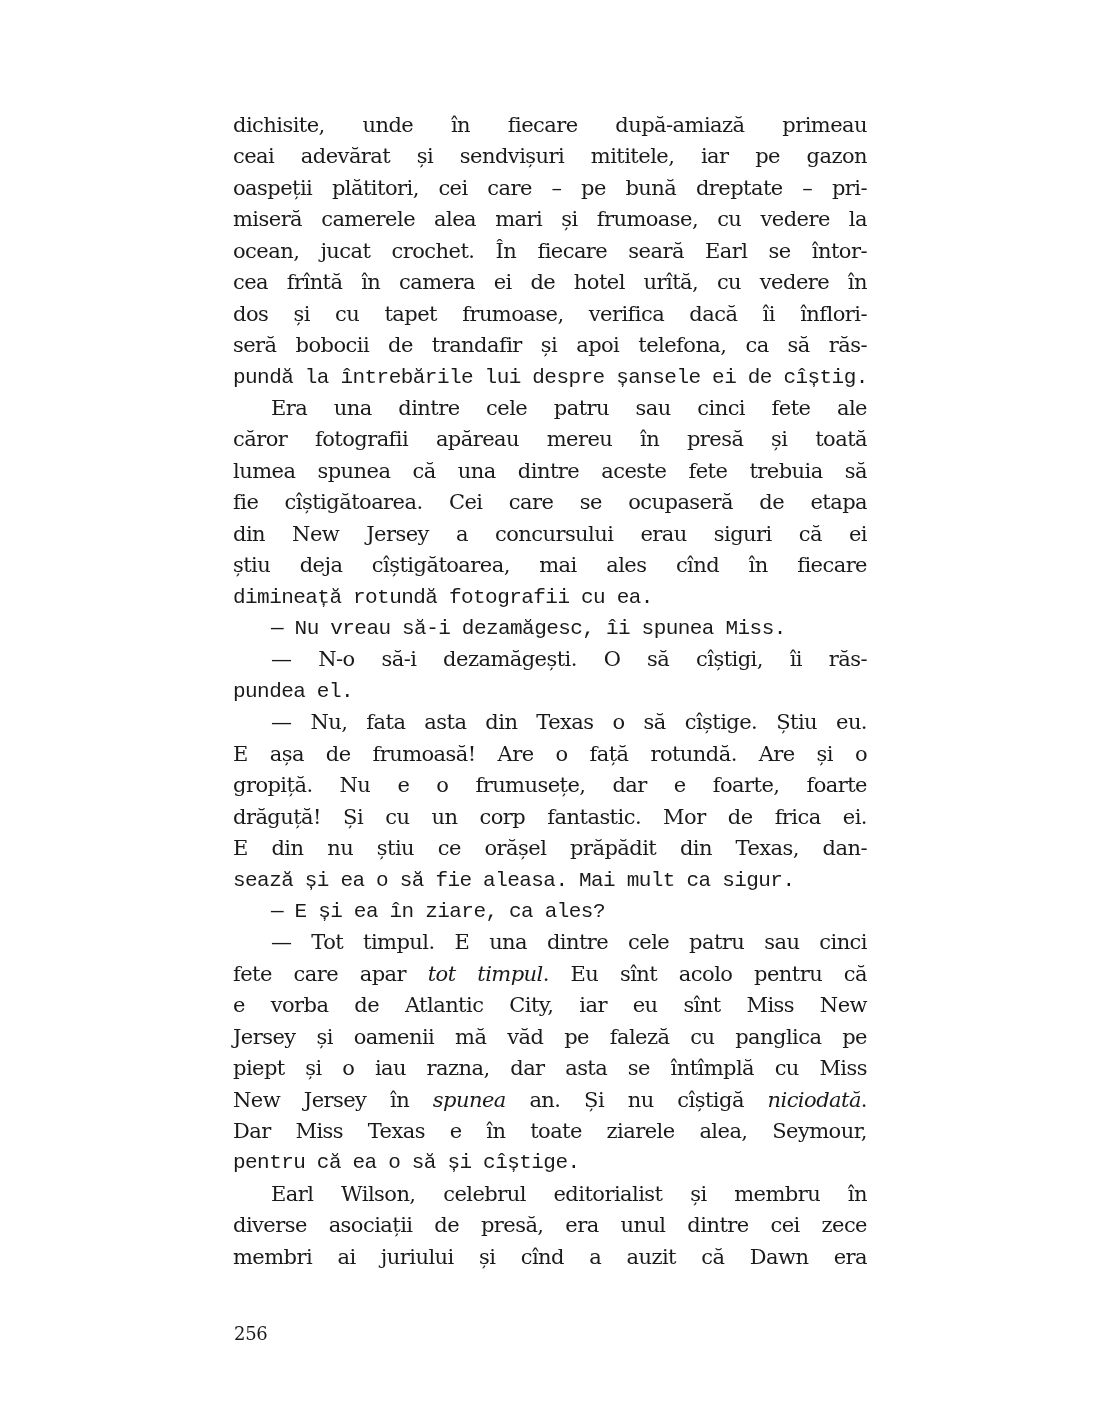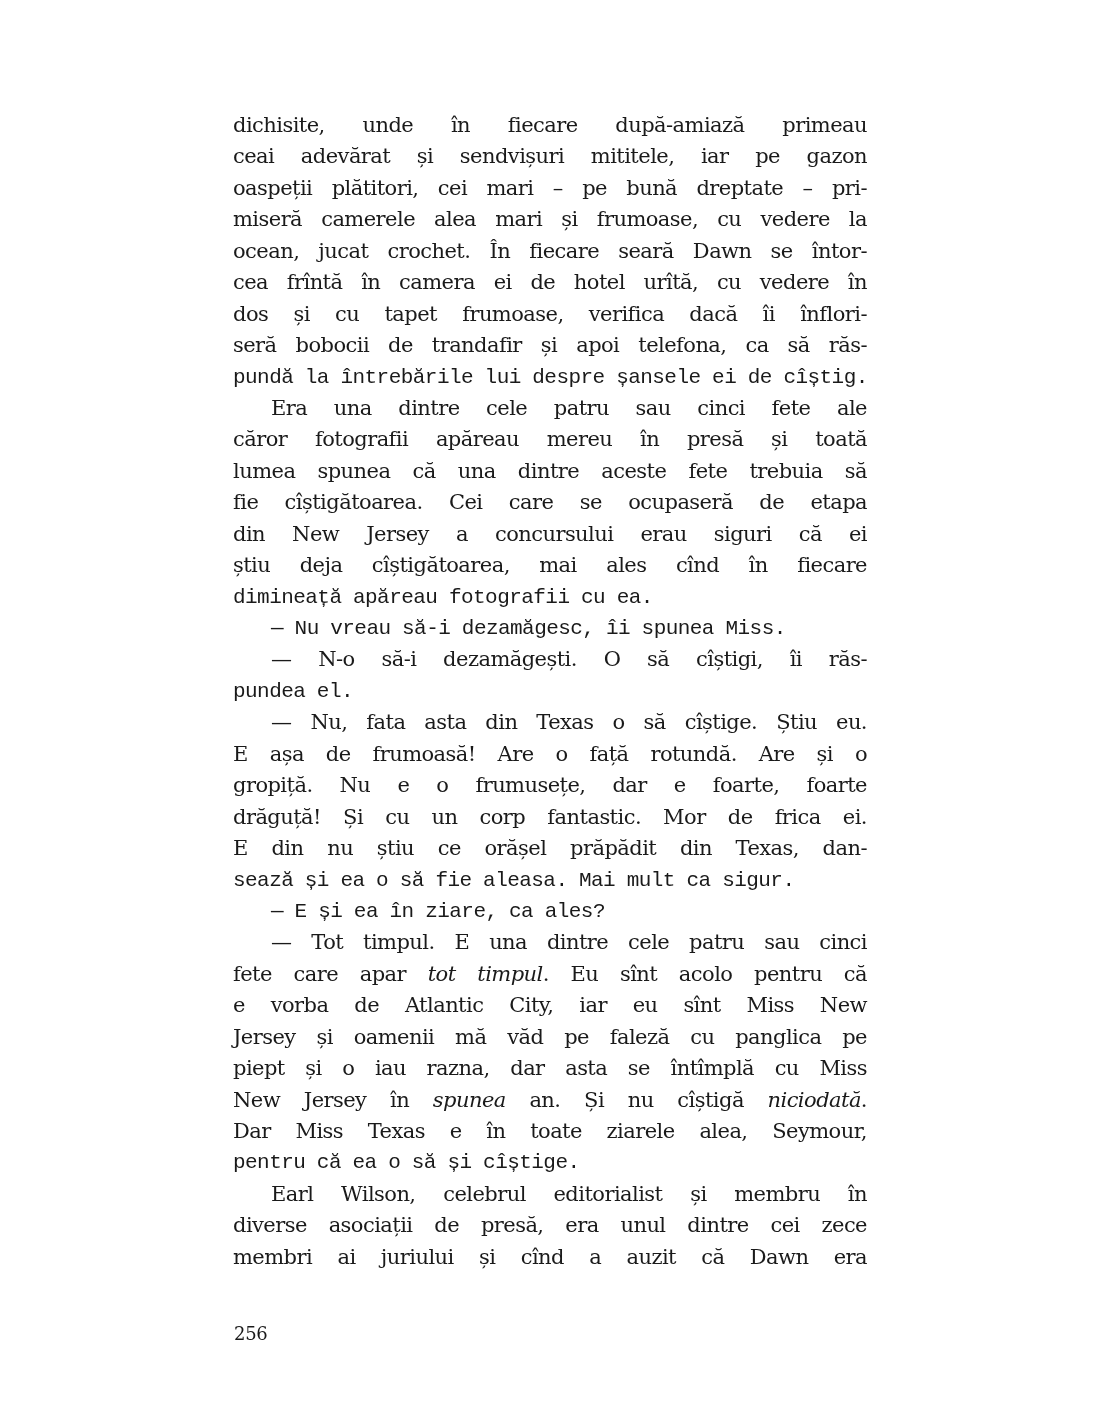--- a/index.html
+++ b/index.html
@@ -49,34 +49,34 @@
       letter-spacing: -0.3px;
       font-family: "DejaVu Serif", "Liberation Serif", serif;
     }
   </style>
 </head>
 <body>
 
 <div class="page" id="page-body">
     <div class="line">dichisite, unde în fiecare după-amiază primeau</div>
     <div class="line">ceai adevărat și sendvișuri mititele, iar pe gazon</div>
-    <div class="line">oaspeții plătitori, cei mari – pe bună dreptate – pri-</div>
+    <div class="line">oaspeții plătitori, cei care – pe bună dreptate – pri-</div>
     <div class="line">miseră camerele alea mari și frumoase, cu vedere la</div>
-    <div class="line">ocean, jucat crochet. În fiecare seară Dawn se întor-</div>
+    <div class="line">ocean, jucat crochet. În fiecare seară Earl se întor-</div>
     <div class="line">cea frîntă în camera ei de hotel urîtă, cu vedere în</div>
     <div class="line">dos și cu tapet frumoase, verifica dacă îi înflori-</div>
     <div class="line">seră bobocii de trandafir și apoi telefona, ca să răs-</div>
     <div class="line last">pundă la întrebările lui despre șansele ei de cîștig.</div>
     <div class="line indent">Era una dintre cele patru sau cinci fete ale</div>
     <div class="line">căror fotografii apăreau mereu în presă și toată</div>
     <div class="line">lumea spunea că una dintre aceste fete trebuia să</div>
     <div class="line">fie cîștigătoarea. Cei care se ocupaseră de etapa</div>
     <div class="line">din New Jersey a concursului erau siguri că ei</div>
     <div class="line">știu deja cîștigătoarea, mai ales cînd în fiecare</div>
-    <div class="line last">dimineață apăreau fotografii cu ea.</div>
+    <div class="line last">dimineață rotundă fotografii cu ea.</div>
     <div class="line indent last">— Nu vreau să-i dezamăgesc, îi spunea Miss.</div>
     <div class="line indent">— N-o să-i dezamăgești. O să cîștigi, îi răs-</div>
     <div class="line last">pundea el.</div>
     <div class="line indent">— Nu, fata asta din Texas o să cîștige. Știu eu.</div>
     <div class="line">E așa de frumoasă! Are o față rotundă. Are și o</div>
     <div class="line">gropiță. Nu e o frumusețe, dar e foarte, foarte</div>
     <div class="line">drăguță! Și cu un corp fantastic. Mor de frica ei.</div>
     <div class="line">E din nu știu ce orășel prăpădit din Texas, dan-</div>
     <div class="line last">sează și ea o să fie aleasa. Mai mult ca sigur.</div>
     <div class="line indent last">— E și ea în ziare, ca ales?</div>

